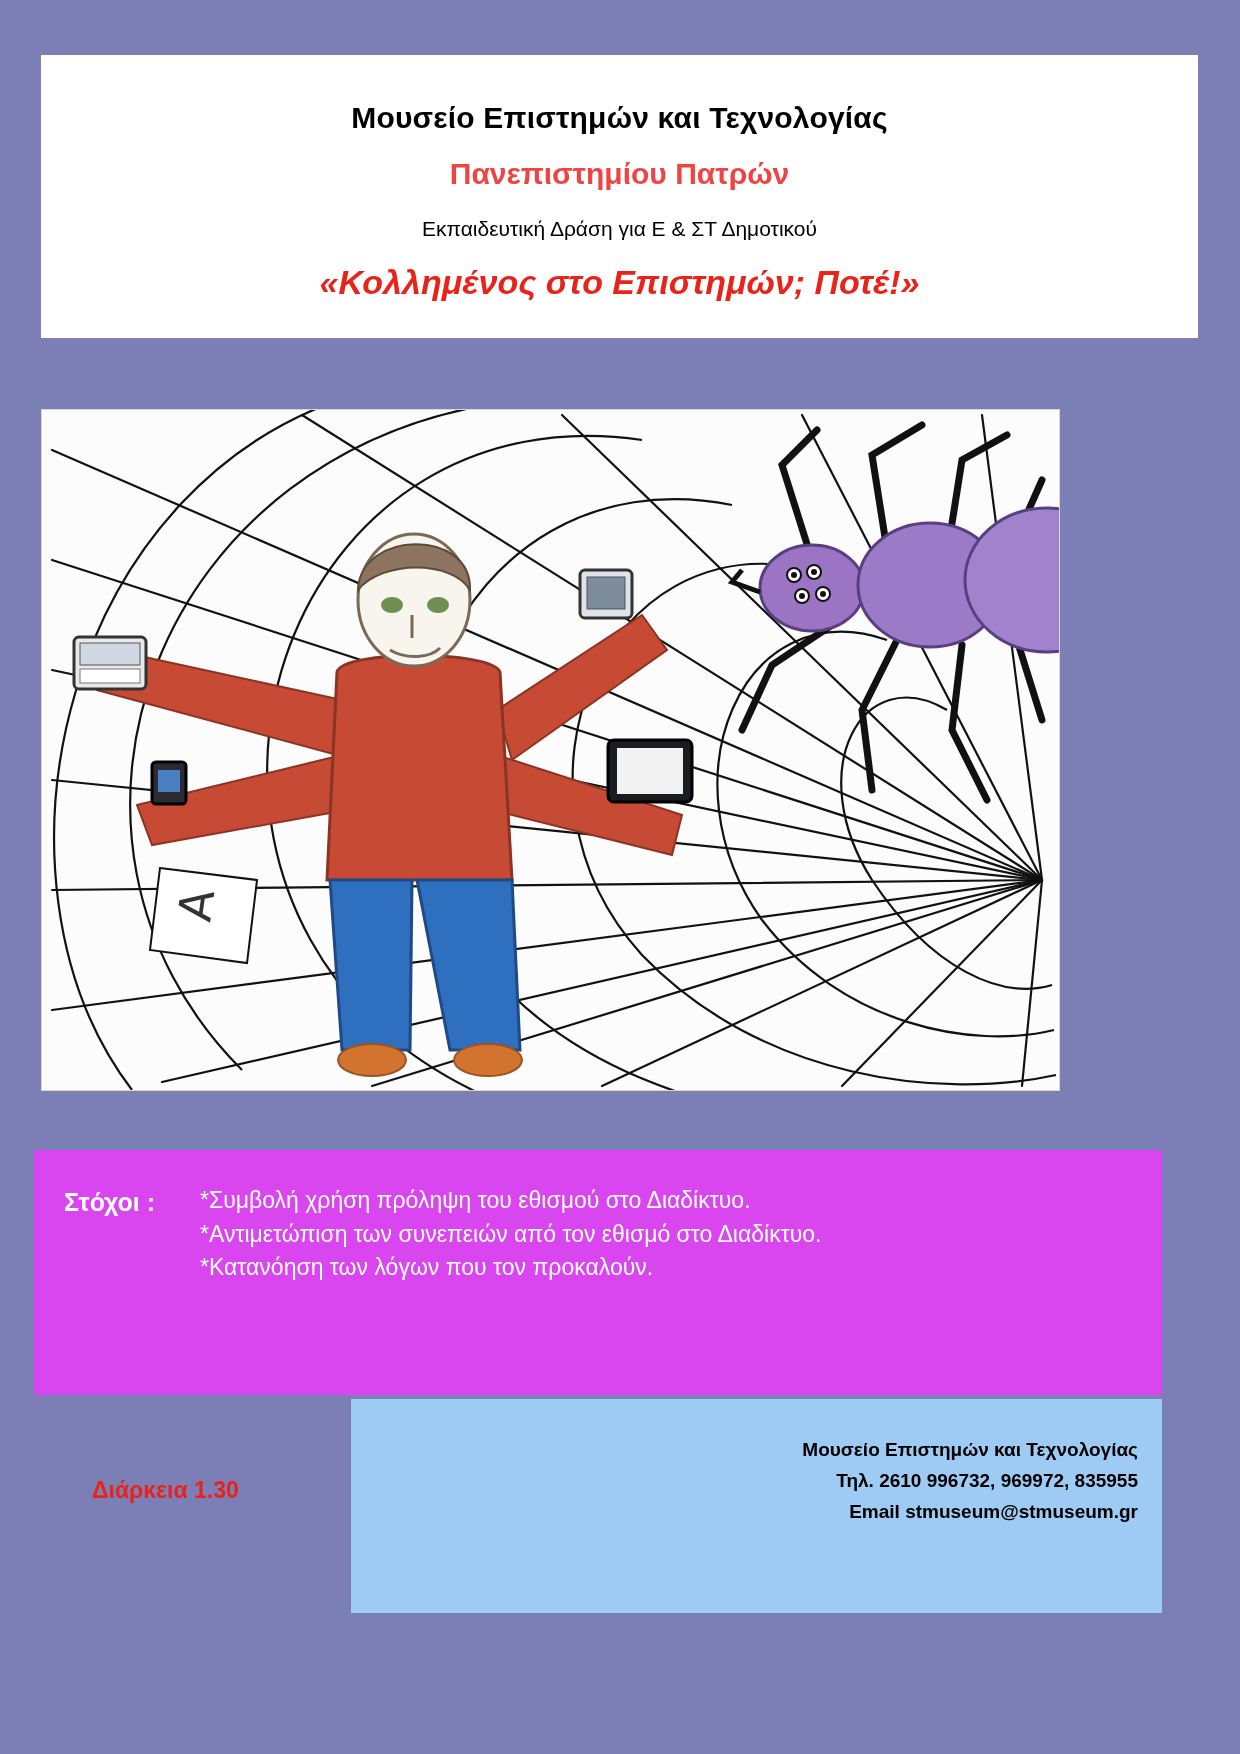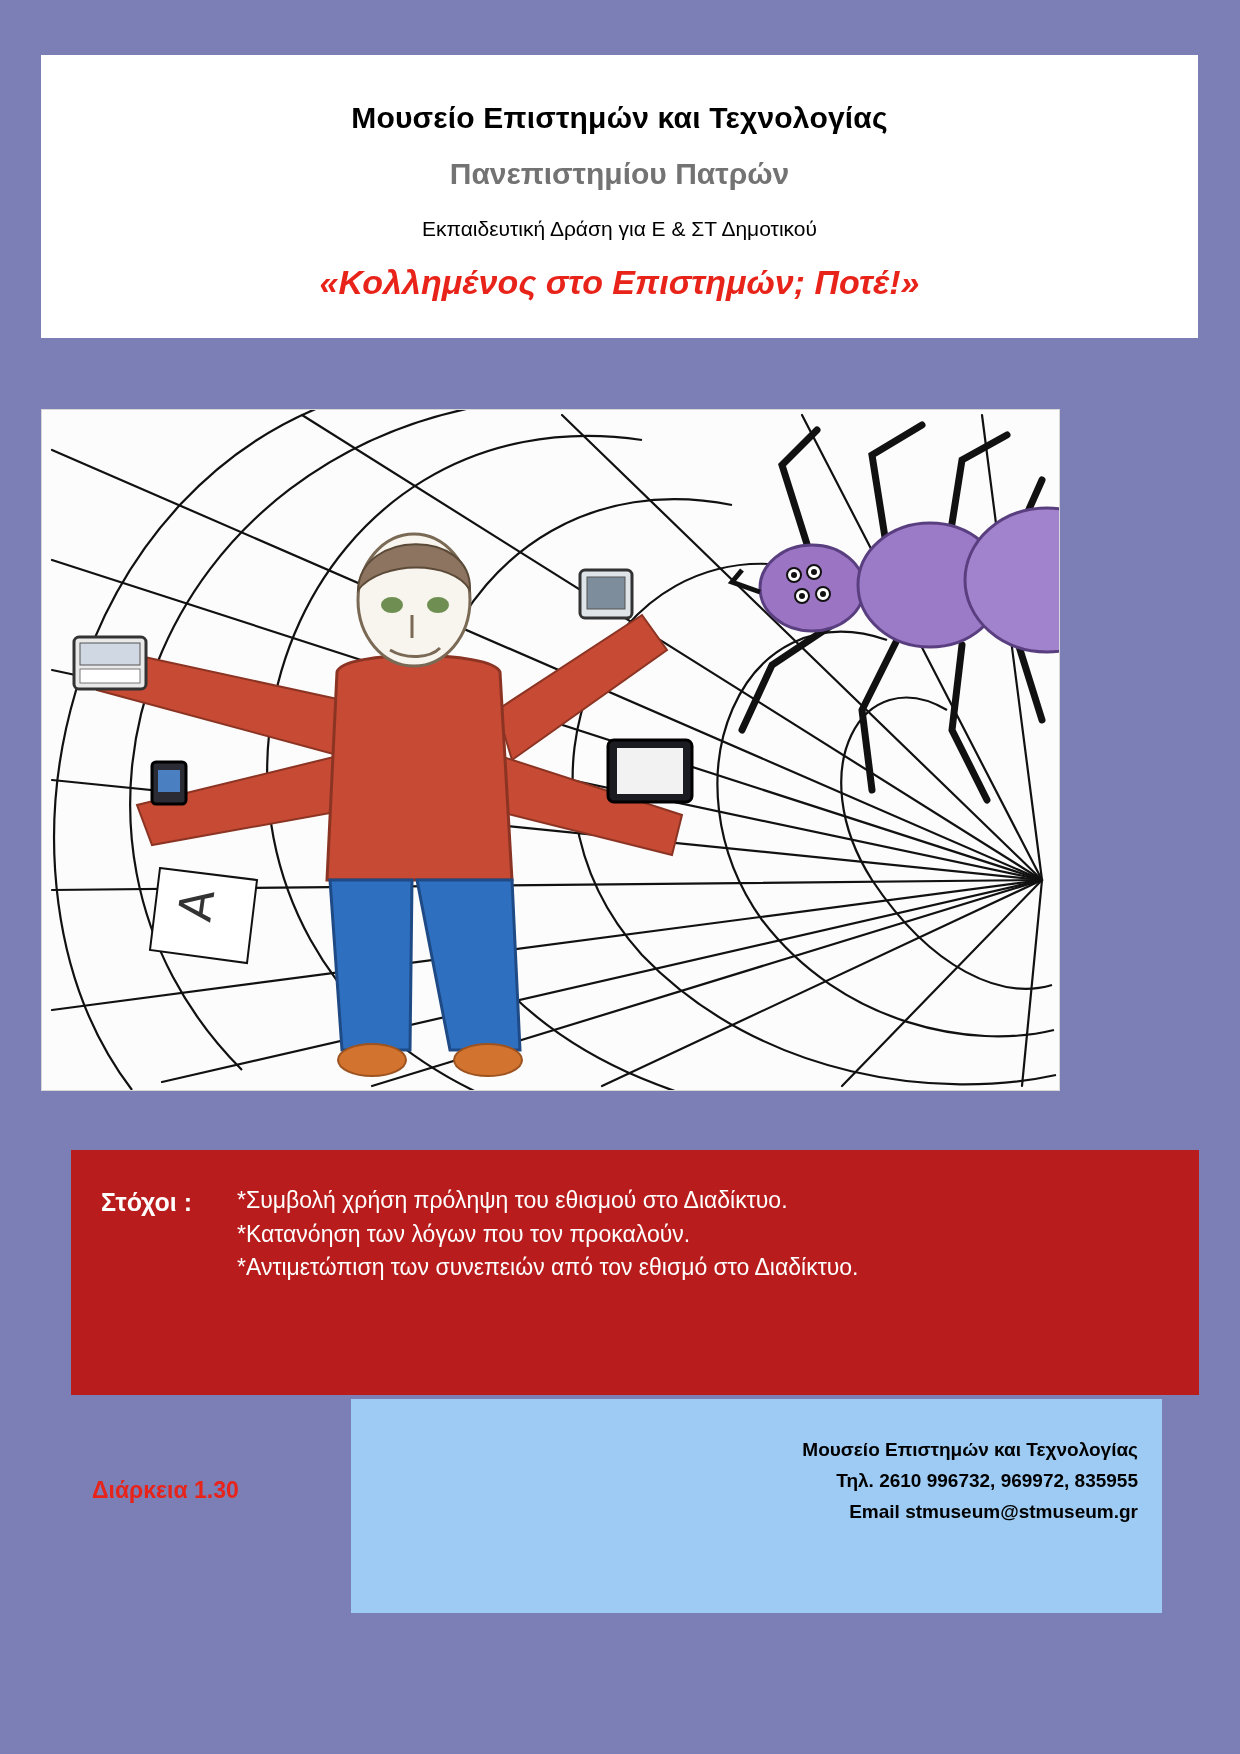--- a/index.html
+++ b/index.html
@@ -38,21 +38,21 @@
   .museum-line1 {
     font-size: 30px;
     font-weight: bold;
     color: #000000;
     letter-spacing: 0.2px;
     margin: 0 0 22px 0;
   }
   .museum-line2 {
     font-size: 30px;
     font-weight: bold;
-    color: #737373;
+    color: #ef4444;
     margin: 0 0 26px 0;
   }
   .subtitle {
     font-size: 21px;
     color: #000000;
     margin: 0 0 22px 0;
   }
   .main-title {
     font-size: 34px;
     font-weight: bold;
@@ -78,24 +78,23 @@
     height: 100%;
   }
 
   
   .goals-panel {
     position: absolute;
     left: 34px;
     top: 1150px;
     width: 1128px;
     height: 245px;
-    background: #b91c1c;
+    background: #d946ef;
     box-sizing: border-box;
     padding: 32px 0 0 0;
-    margin-left: 37px;
   }
   .goals-label {
     position: absolute;
     left: 30px;
     top: 38px;
     font-size: 25px;
     font-weight: bold;
     color: #ffffff;
   }
   .goals-list {
@@ -269,22 +268,22 @@
           <rect x="116" y="360" width="22" height="22" fill="#4a7fc1"></rect>
         </g>
       </g>
     </svg>
   </div>
 
   <div class="goals-panel">
     <div class="goals-label">Στόχοι :</div>
     <div class="goals-list">
       <div>*Συμβολή χρήση πρόληψη του εθισμού στο Διαδίκτυο.</div>
+      <div>*Αντιμετώπιση των συνεπειών από τον εθισμό στο Διαδίκτυο.</div>
       <div>*Κατανόηση των λόγων που τον προκαλούν.</div>
-      <div>*Αντιμετώπιση των συνεπειών από τον εθισμό στο Διαδίκτυο.</div>
     </div>
   </div>
 
   <div class="footer-blue">
     <div>Μουσείο Επιστημών και Τεχνολογίας</div>
     <div>Τηλ. 2610 996732, 969972, 835955</div>
     <div>Email stmuseum@stmuseum.gr</div>
   </div>
 
   <div class="duration">Διάρκεια  1.30</div>

